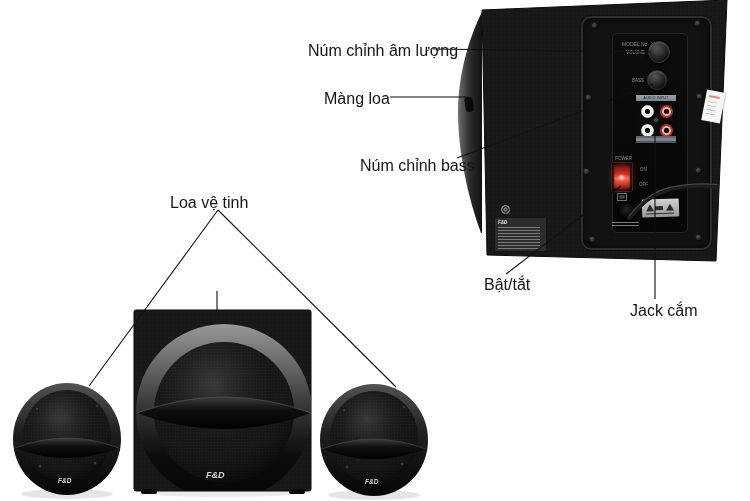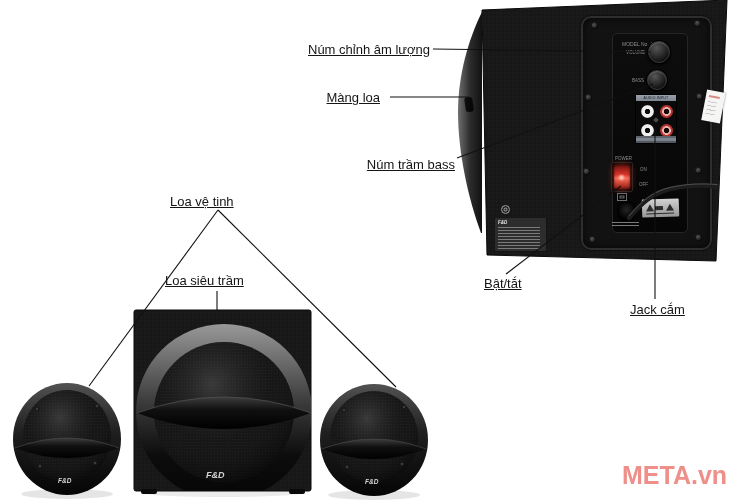--- a/index.html
+++ b/index.html
@@ -2,21 +2,21 @@
 <html><head>
 <meta charset="utf-8">
 <style>
   html,body{margin:0;padding:0;background:#fff;}
   .stage{position:relative;width:750px;height:501px;background:#ffffff;overflow:hidden;
          font-family:"Liberation Sans","DejaVu Sans",sans-serif;}
   .stage *{box-sizing:border-box;}
   svg.art{position:absolute;left:0;top:0;z-index:1;}
   svg.top{position:absolute;left:0;top:0;z-index:3;pointer-events:none;}
   
-  .lbl{position:absolute;z-index:4;font-size:13px;color:#151515;white-space:nowrap;text-decoration:underline;}
+  .lbl{position:absolute;z-index:4;font-size:16px;color:#151515;white-space:nowrap;}
   .r{text-align:right;}
   .c{}
   
   .recess{position:absolute;z-index:2;left:581px;top:16px;width:131px;height:234px;border-radius:10px;
           background:#121212;box-shadow:inset 0 0 0 2px #2e2e2e, inset 0 0 10px #000, 0 0 2px #000;}
   .plate{position:absolute;z-index:2;left:612px;top:33px;width:76px;height:200px;border-radius:5px;
          background:linear-gradient(#0d0d0d,#060606);border:1px solid #262626;}
   .screw{position:absolute;z-index:2;width:7px;height:7px;border-radius:50%;
          background:radial-gradient(circle at 35% 30%, #585858, #222 60%, #000);
          box-shadow:inset 0 0 0 1px rgba(0,0,0,.65);}
@@ -228,20 +228,18 @@
       <path d="M218,210 L89,386"></path>
       <path d="M218,210 L396,387"></path>
       <path d="M217,291 L217,311"></path>
       <path d="M506,274 L621,186"></path>
       <path d="M655,128 L655,299"></path>
     </g>
   </svg>
 
   <div class="lbl r" style="left:308px;top:42px;width:122px;">Núm chỉnh âm lượng</div>
   <div class="lbl r" style="left:324px;top:90px;width:56px;">Màng loa</div>
-  <div class="lbl r" style="left:360px;top:157px;width:95px;">Núm trầm bass</div>
+  <div class="lbl r" style="left:360px;top:157px;width:95px;">Núm chỉnh bass</div>
   <div class="lbl c" style="left:170px;top:194px;width:92px;">Loa vệ tinh</div>
-  <div class="lbl c" style="left:165px;top:273px;width:102px;">Loa siêu trầm</div>
   <div class="lbl" style="left:484px;top:276px;">Bật/tắt</div>
   <div class="lbl" style="left:630px;top:302px;">Jack cắm</div>
 
-  <div class="watermark">META.vn</div>
 </div>
 
 </body></html>

